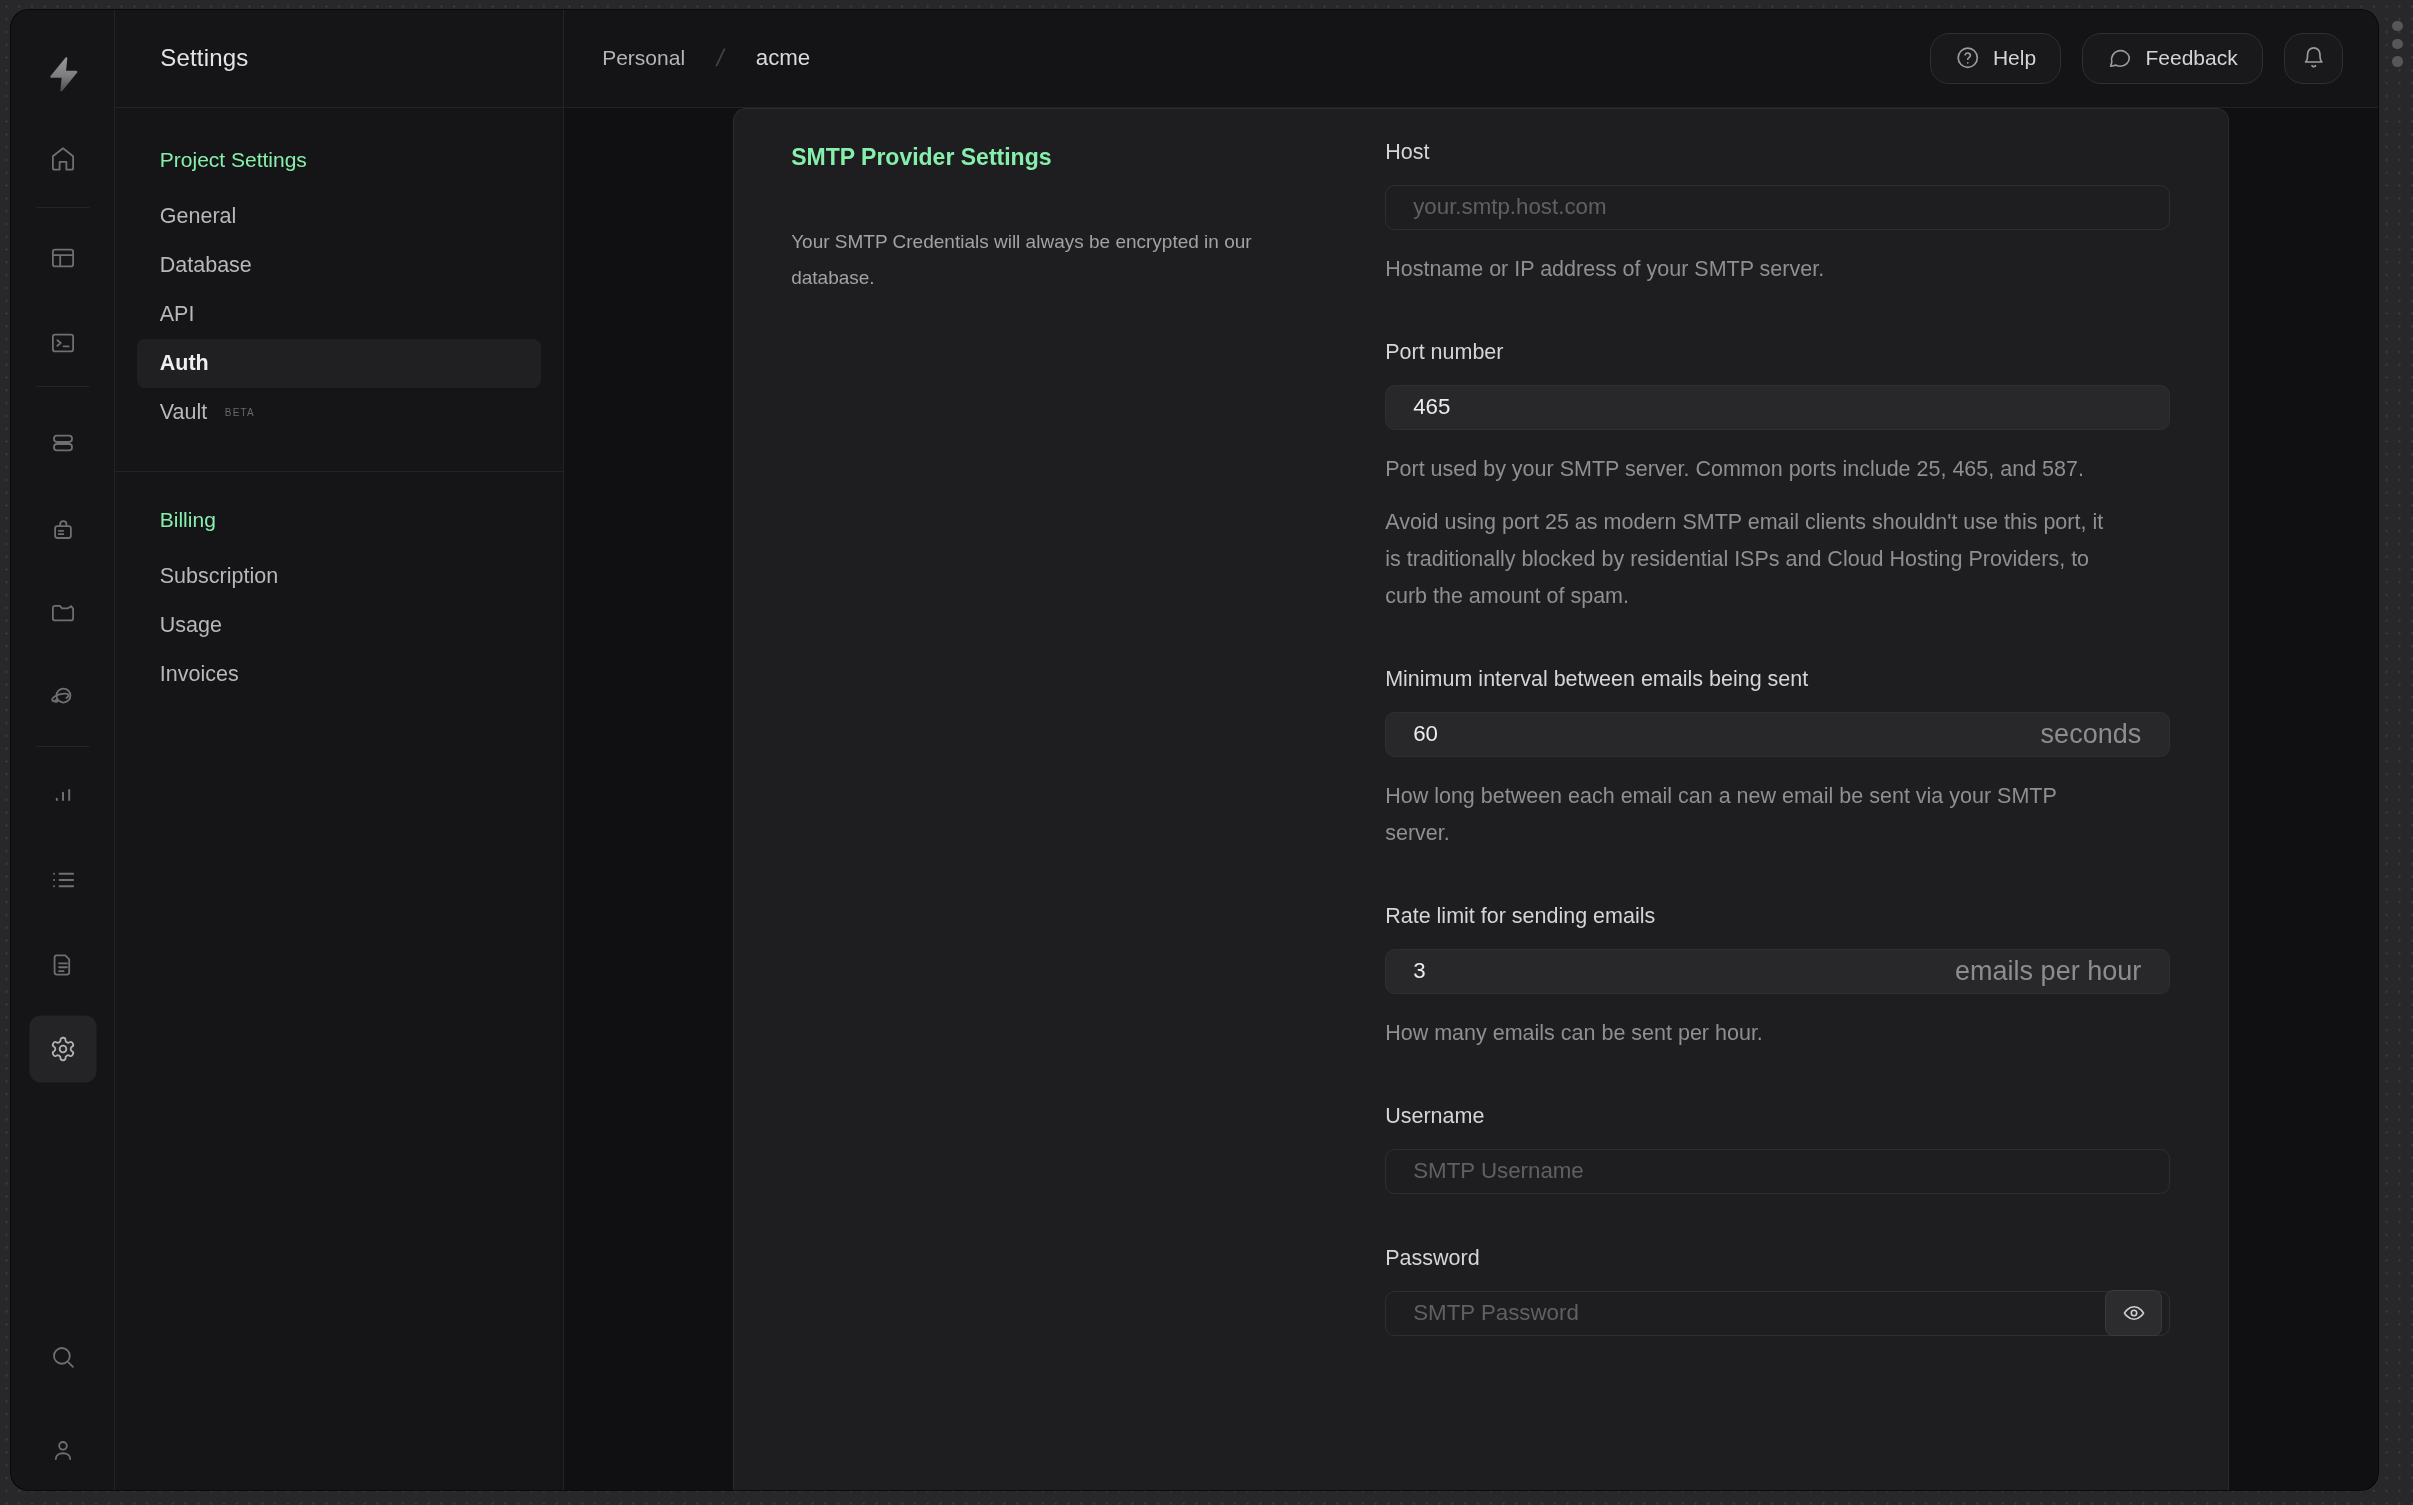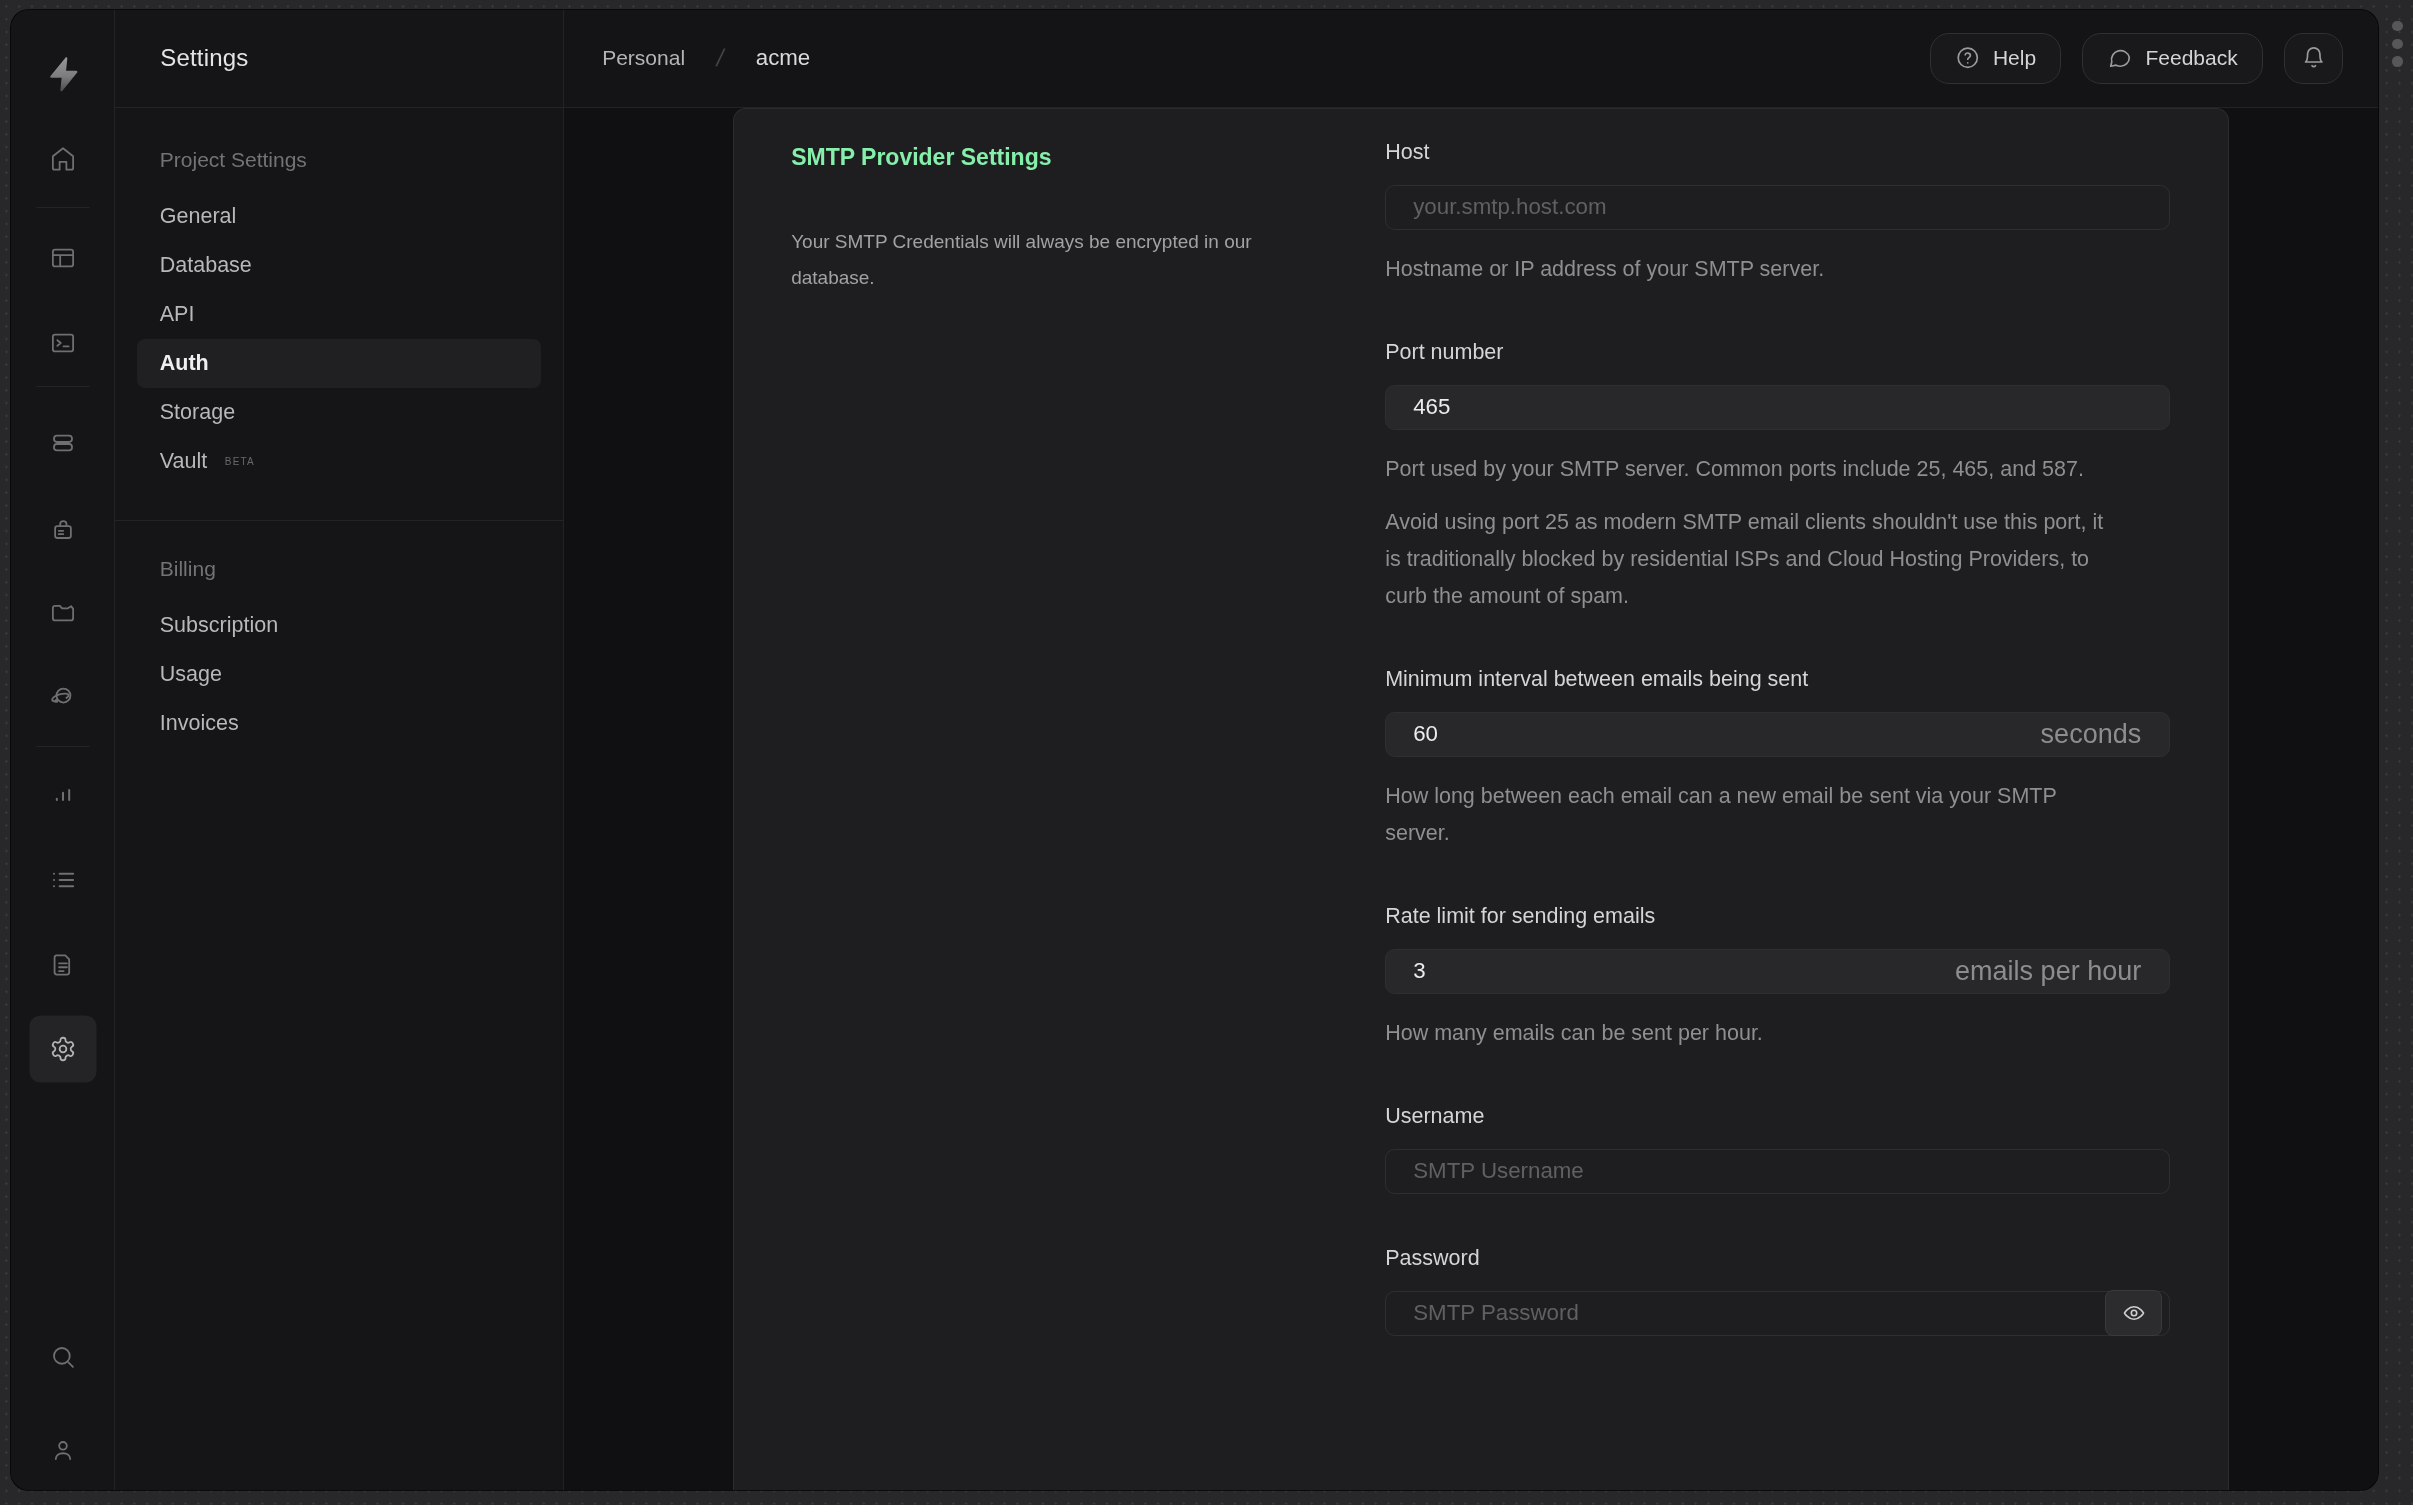--- a/index.html
+++ b/index.html
@@ -40,21 +40,21 @@
     background:#151517; border-right:0.8px solid #232326; display:flex; flex-direction:column;
   }
   .panel-header {
     height:98px; flex:0 0 98px; border-bottom:0.8px solid #232326;
     display:flex; align-items:center; padding-left:45px;
   }
   .panel-title { font-size:24px; color:#e4e4e6; letter-spacing:0.2px; }
   .panel-nav { padding:27px 22.3px 0 22.3px; }
   .nav-heading {
     height:49px; line-height:49px; padding-left:22.3px;
-    color:#737373; font-size:21px; margin-bottom:8px;
+    color:#86efac; font-size:21px; margin-bottom:8px;
   }
   .nav-item {
     height:49px; line-height:49px; padding-left:22.3px; border-radius:8px;
     color:#b8b8ba; font-size:21.5px; cursor:pointer; display:flex; align-items:center;
   }
   .nav-item.active { background:#202023; color:#efeff1; font-weight:700; }
   .nav-badge { margin-left:17.6px; font-size:10px; letter-spacing:1.2px; color:#68686b; }
   .nav-divider { height:0.8px; background:#232326; margin:34px 0 24px -22.3px; width:calc(100% + 45px); }
   
   .main { flex:1; display:flex; flex-direction:column; min-width:0; }
@@ -218,21 +218,20 @@
   <aside class="panel">
     <div class="panel-header">
       <span class="panel-title">Settings</span>
     </div>
     <div class="panel-nav">
       <div class="nav-heading">Project Settings</div>
       <div class="nav-item">General</div>
       <div class="nav-item">Database</div>
       <div class="nav-item">API</div>
       <div class="nav-item active">Auth</div>
-      <div class="nav-item">Storage</div>
       <div class="nav-item">
         <span></span>
         <span>Vault</span>
         <span class="nav-badge">BETA</span>
       </div>
       <div class="nav-divider"></div>
       <div class="nav-heading">Billing</div>
       <div class="nav-item">Subscription</div>
       <div class="nav-item">Usage</div>
       <div class="nav-item">Invoices</div>

